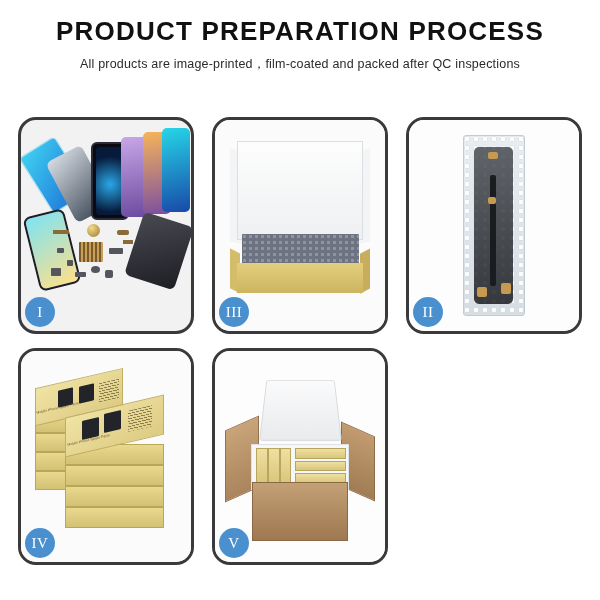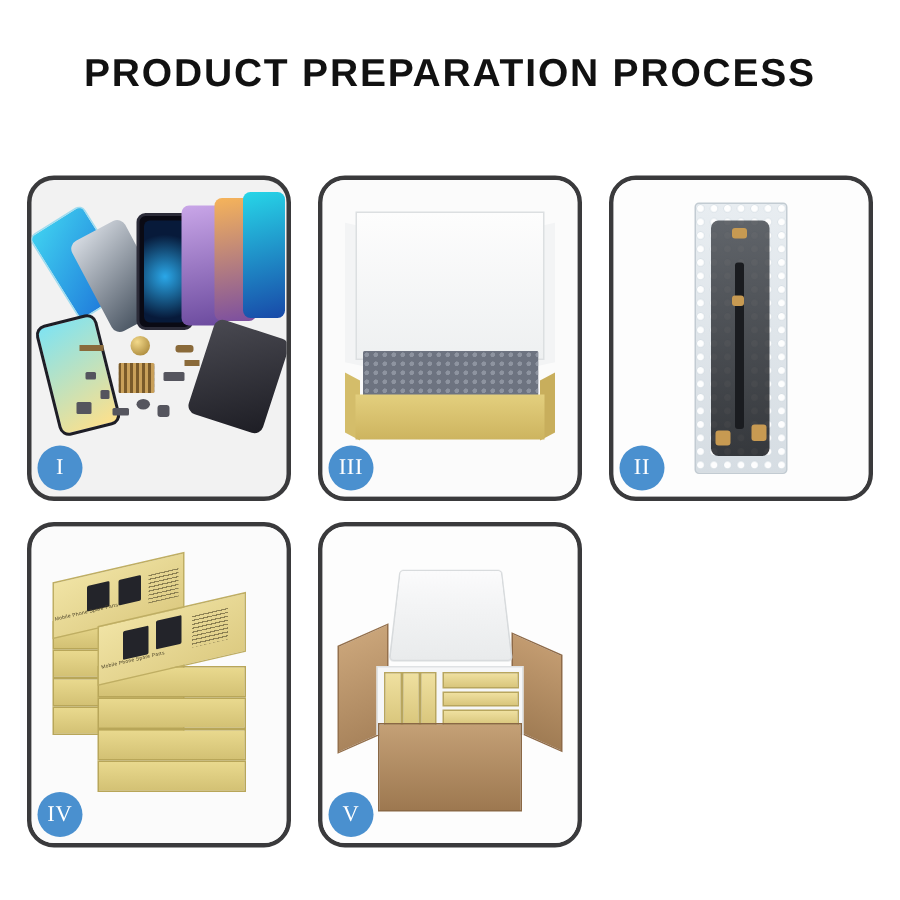--- a/index.html
+++ b/index.html
@@ -3,21 +3,21 @@
 <meta charset="utf-8">
 <style>
   * { margin:0; padding:0; box-sizing:border-box; }
   body {
     width:600px; height:600px;
     background:#ffffff;
     font-family:"Liberation Sans", sans-serif;
     overflow:hidden;
     position:relative;
   }
-  .header { text-align:center; padding-top:34px; }
+  .header { text-align:center; padding-top:17px; }
   .title {
     font-size:26px;
     font-weight:bold;
     letter-spacing:1.2px;
     color:#111111;
     line-height:1.1;
     font-family:"Liberation Sans", sans-serif;
   }
   .subtitle {
     font-size:12.5px;
@@ -119,20 +119,21 @@
   .c6-front { position:absolute; left:11%; top:40%; width:44%; height:41%; background:linear-gradient(180deg,#c4a47c,#ab8a64); }
   .c6-side { position:absolute; left:55%; top:29%; width:30%; height:44%; background:linear-gradient(180deg,#b8976e,#9d7d58); transform:skewY(17deg); }
   .c6-seam { position:absolute; left:42%; top:17%; width:2px; height:26%; background:rgba(120,95,65,.55); transform:skewY(-17deg); }
   .c6-tape { position:absolute; background:#a9845c; }
 </style>
 </head>
 <body>
 
 <div class="header">
   <div class="title">PRODUCT PREPARATION PROCESS</div>
+  <div class="subtitle">All products are image-printed，film-coated and packed after QC inspections</div>
 </div>
 
 <div class="grid">
 
   <div class="panel">
     <div class="photo">
       <div class="ph p1a"></div>
       <div class="ph p1b"></div>
       <div class="ph p1c"></div>
       <div class="ph p1d"></div>

